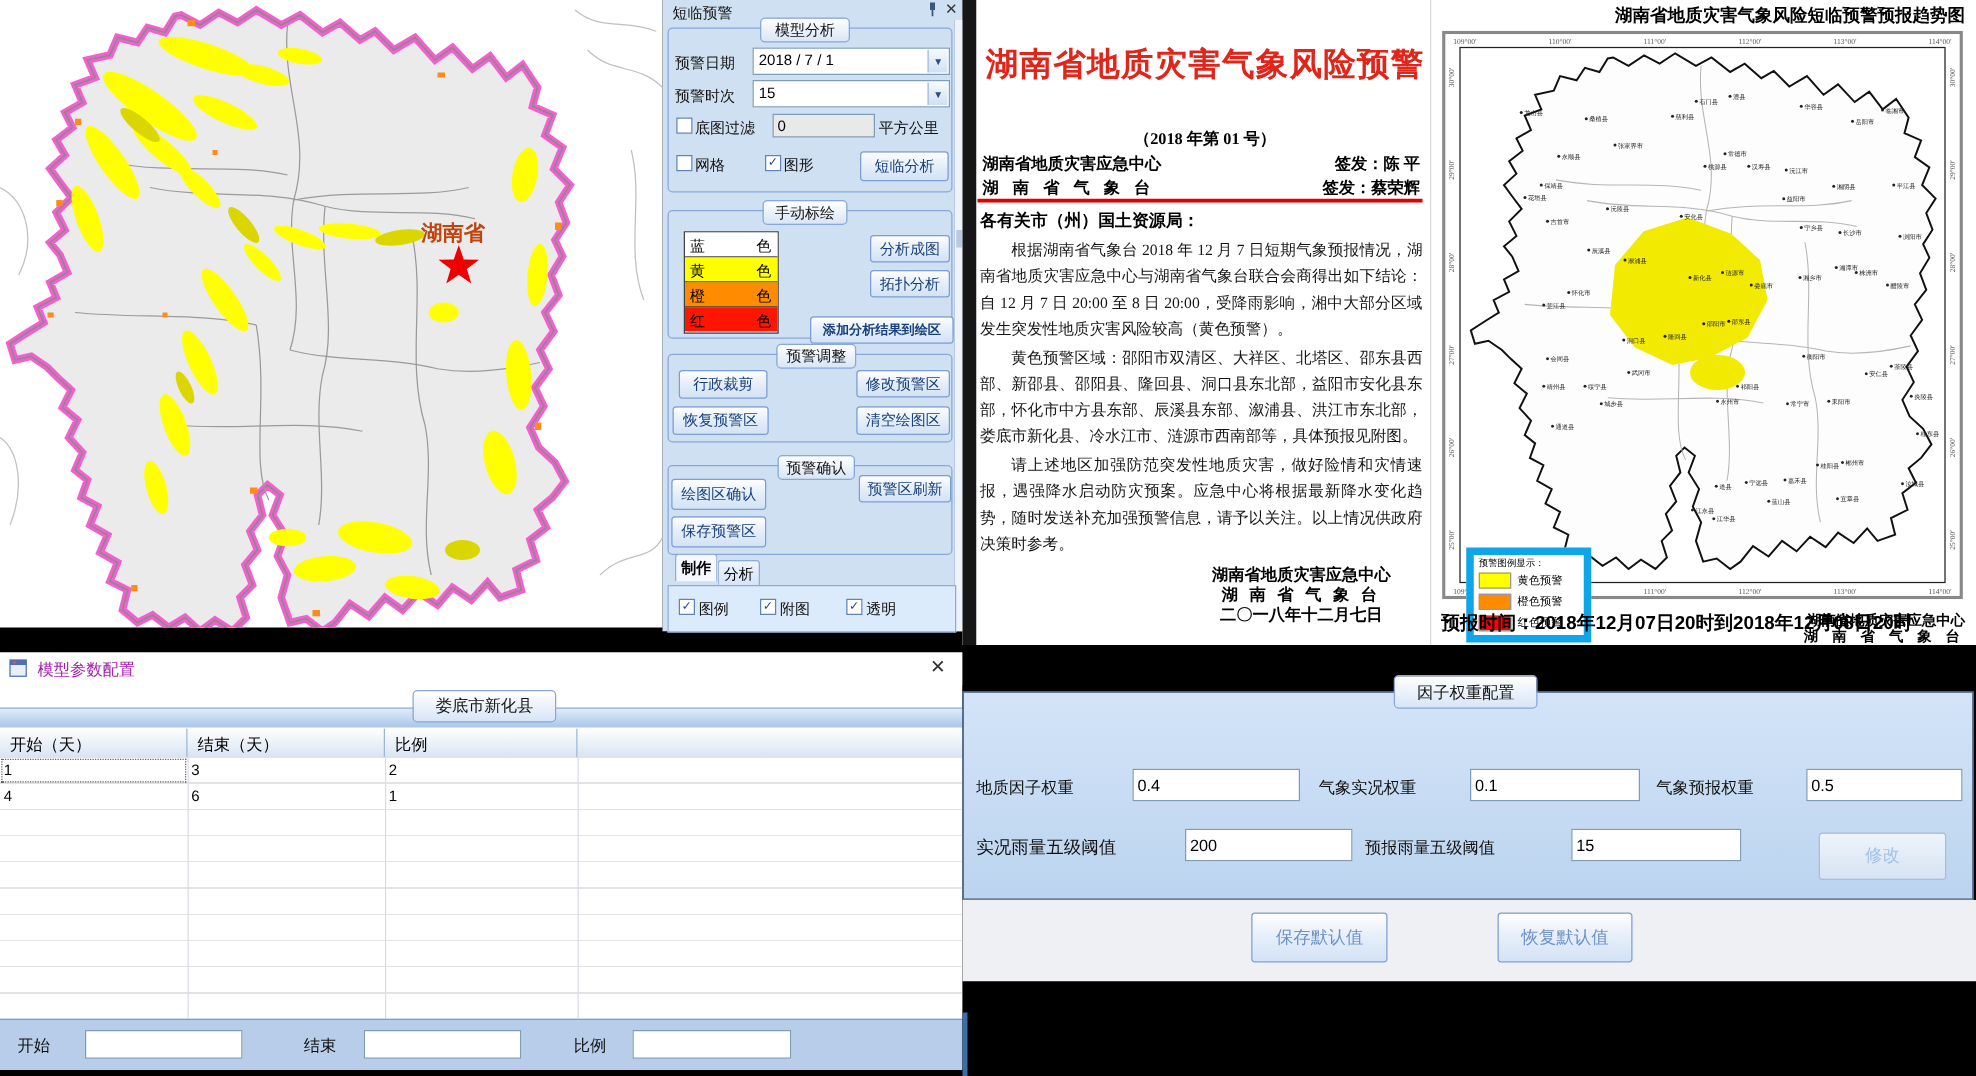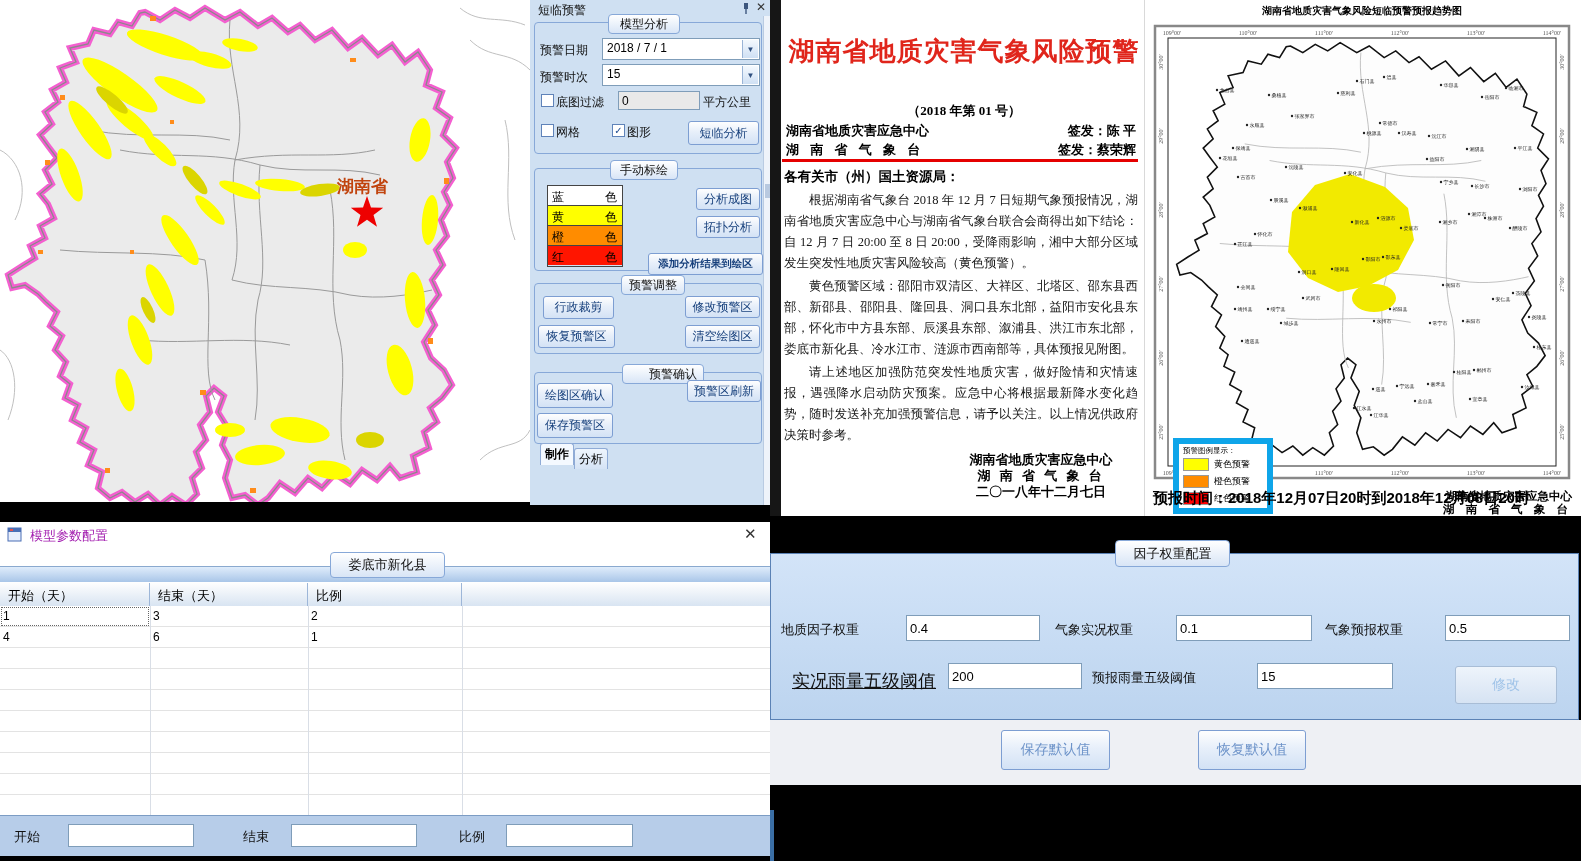--- a/index.html
+++ b/index.html
@@ -211,27 +211,35 @@
     <div class="btn btn-sm" style="left:118px;top:253px;width:113px;height:20px;font-weight:bold;">添加分析结果到绘区</div>
 
     <div class="group" style="left:4px;top:283px;width:226px;height:69px;"></div>
     <div class="group-label" style="left:91px;top:275px;width:62px;height:18px;">预警调整</div>
     <div class="btn" style="left:13px;top:296px;width:69px;height:21px;">行政裁剪</div>
     <div class="btn" style="left:155px;top:296px;width:73px;height:20px;">修改预警区</div>
     <div class="btn" style="left:8px;top:325px;width:75px;height:21px;">恢复预警区</div>
     <div class="btn" style="left:155px;top:325px;width:73px;height:21px;">清空绘图区</div>
 
     <div class="group" style="left:4px;top:372px;width:226px;height:70px;"></div>
-    <div class="group-label" style="left:92px;top:364px;width:60px;height:18px;padding-left:20px;">预警确认</div>
+    <div class="group-label" style="left:92px;top:364px;width:60px;height:18px;">预警确认</div>
     <div class="btn" style="left:7px;top:383px;width:74px;height:23px;">绘图区确认</div>
     <div class="btn" style="left:157px;top:380px;width:72px;height:20px;">预警区刷新</div>
     <div class="btn" style="left:7px;top:413px;width:74px;height:23px;">保存预警区</div>
 
     <div class="tab active" style="left:10px;top:443px;width:32px;height:21px;">制作</div>
     <div class="tab" style="left:44px;top:448px;width:32px;height:20px;">分析</div>
+    <div class="abs" style="left:4px;top:468px;width:229px;height:36px;border:1px solid #8fabd6;background:#dcebfb;">
+      <span class="cb on" style="left:8px;top:10px;"></span>
+      <span class="lbl" style="left:24px;top:10px;">图例</span>
+      <span class="cb on" style="left:73px;top:10px;"></span>
+      <span class="lbl" style="left:89px;top:10px;">附图</span>
+      <span class="cb on" style="left:142px;top:10px;"></span>
+      <span class="lbl" style="left:158px;top:10px;">透明</span>
+    </div>
   </div>
 
   <div id="doc-area" class="abs doc-serif">
     <div class="abs" style="left:0;top:0;width:11px;height:516px;background:#161616;"></div>
     <div class="abs" style="left:374px;top:0;width:1px;height:516px;background:#d9d9d9;"></div>
 
     <div class="doc-title">湖南省地质灾害气象风险预警</div>
     <div class="abs" style="left:14px;top:102px;width:360px;text-align:center;font-weight:bold;font-size:13px;">（2018 年第 01 号）</div>
     <div class="abs" style="left:16px;top:122px;font-weight:bold;font-size:13px;">湖南省地质灾害应急中心</div>
     <div class="abs" style="left:16px;top:141px;font-weight:bold;font-size:13px;letter-spacing:4px;">湖 南 省 气 象 台</div>
@@ -241,21 +249,21 @@
     <div class="abs" style="left:14px;top:168px;font-weight:bold;font-size:13.5px;">各有关市（州）国土资源局：</div>
     <div class="doc-body" style="left:14px;top:190px;width:354px;text-indent:2em;">根据湖南省气象台 2018 年 12 月 7 日短期气象预报情况，湖南省地质灾害应急中心与湖南省气象台联合会商得出如下结论：自 12 月 7 日 20:00 至 8 日 20:00，受降雨影响，湘中大部分区域发生突发性地质灾害风险较高（黄色预警）。</div>
     <div class="doc-body" style="left:14px;top:276px;width:354px;text-indent:2em;">黄色预警区域：邵阳市双清区、大祥区、北塔区、邵东县西部、新邵县、邵阳县、隆回县、洞口县东北部，益阳市安化县东部，怀化市中方县东部、辰溪县东部、溆浦县、洪江市东北部，娄底市新化县、冷水江市、涟源市西南部等，具体预报见附图。</div>
     <div class="doc-body" style="left:14px;top:362px;width:354px;text-indent:2em;">请上述地区加强防范突发性地质灾害，做好险情和灾情速报，遇强降水启动防灾预案。应急中心将根据最新降水变化趋势，随时发送补充加强预警信息，请予以关注。以上情况供政府决策时参考。</div>
     <div class="abs" style="left:180px;top:452px;width:182px;text-align:center;font-weight:bold;font-size:13px;line-height:16px;">
       <div>湖南省地质灾害应急中心</div>
       <div style="letter-spacing:3px;">湖 南 省 气 象 台</div>
       <div>二〇一八年十二月七日</div>
     </div>
 
-    <div class="abs" style="left:382px;top:4px;width:420px;text-align:center;font-weight:bold;font-size:10px;font-family:'Liberation Sans','DejaVu Sans',sans-serif;">湖南省地质灾害气象风险短临预警预报趋势图</div>
+    <div class="abs" style="left:382px;top:4px;width:420px;text-align:right;font-weight:bold;font-size:14px;font-family:'Liberation Sans','DejaVu Sans',sans-serif;">湖南省地质灾害气象风险短临预警预报趋势图</div>
     <svg class="abs" style="left:382px;top:22px;" width="420" height="462" viewBox="0 0 420 462">
       <rect x="3" y="4" width="414" height="452" fill="#fff" stroke="#888" stroke-width="2.5"></rect>
       <rect x="16" y="16" width="388" height="428" fill="#fff" stroke="#222" stroke-width="1"></rect>
       <g id="lonTop">
           <text x="20" y="13" class="tick-label" text-anchor="middle">109°00′</text>
           <text x="96" y="13" class="tick-label" text-anchor="middle">110°00′</text>
           <text x="172" y="13" class="tick-label" text-anchor="middle">111°00′</text>
           <text x="248" y="13" class="tick-label" text-anchor="middle">112°00′</text>
           <text x="324" y="13" class="tick-label" text-anchor="middle">113°00′</text>
           <text x="400" y="13" class="tick-label" text-anchor="middle">114°00′</text>
@@ -501,21 +509,21 @@
     <div class="abs" style="left:0;top:37px;width:809px;height:167px;background:linear-gradient(#d3e4f8,#bcd4ef);border:1px solid #5b82b5;box-sizing:border-box;"></div>
     <div class="group-label" style="left:345px;top:24px;width:113px;height:25px;font-size:13px;">因子权重配置</div>
 
     <span class="lbl" style="left:11px;top:105px;font-size:13px;">地质因子权重</span>
     <input class="tb" style="left: 136px; top: 99px; width: 134px; height: 26px; font-size: 13px;" value="0.4">
     <span class="lbl" style="left:285px;top:105px;font-size:13px;">气象实况权重</span>
     <input class="tb" style="left: 406px; top: 99px; width: 136px; height: 26px; font-size: 13px;" value="0.1">
     <span class="lbl" style="left:555px;top:105px;font-size:13px;">气象预报权重</span>
     <input class="tb" style="left: 675px; top: 99px; width: 125px; height: 26px; font-size: 13px;" value="0.5">
 
-    <span class="lbl" style="left:22px;top:153px;font-size:18px;text-decoration:underline;">实况雨量五级阈值</span>
+    <span class="lbl" style="left:11px;top:153px;font-size:14px;">实况雨量五级阈值</span>
     <input class="tb" style="left: 178px; top: 147px; width: 134px; height: 26px; font-size: 13px;" value="200">
     <span class="lbl" style="left:322px;top:153px;font-size:13px;">预报雨量五级阈值</span>
     <input class="tb" style="left: 487px; top: 147px; width: 136px; height: 26px; font-size: 13px;" value="15">
     <div class="btn" style="left:685px;top:150px;width:100px;height:36px;font-size:14px;color:#9fc3e8;
          background:linear-gradient(#eef4fb,#d6e3f3);border-color:#a8bdd6;">修改</div>
 
     <div class="abs" style="left:0;top:204px;width:811px;height:65px;background:#eef0f4;">
       <div class="btn" style="left:231px;top:10px;width:107px;height:38px;font-size:14px;color:#6d93c9;">保存默认值</div>
       <div class="btn" style="left:428px;top:10px;width:106px;height:38px;font-size:14px;color:#6d93c9;">恢复默认值</div>
     </div>

